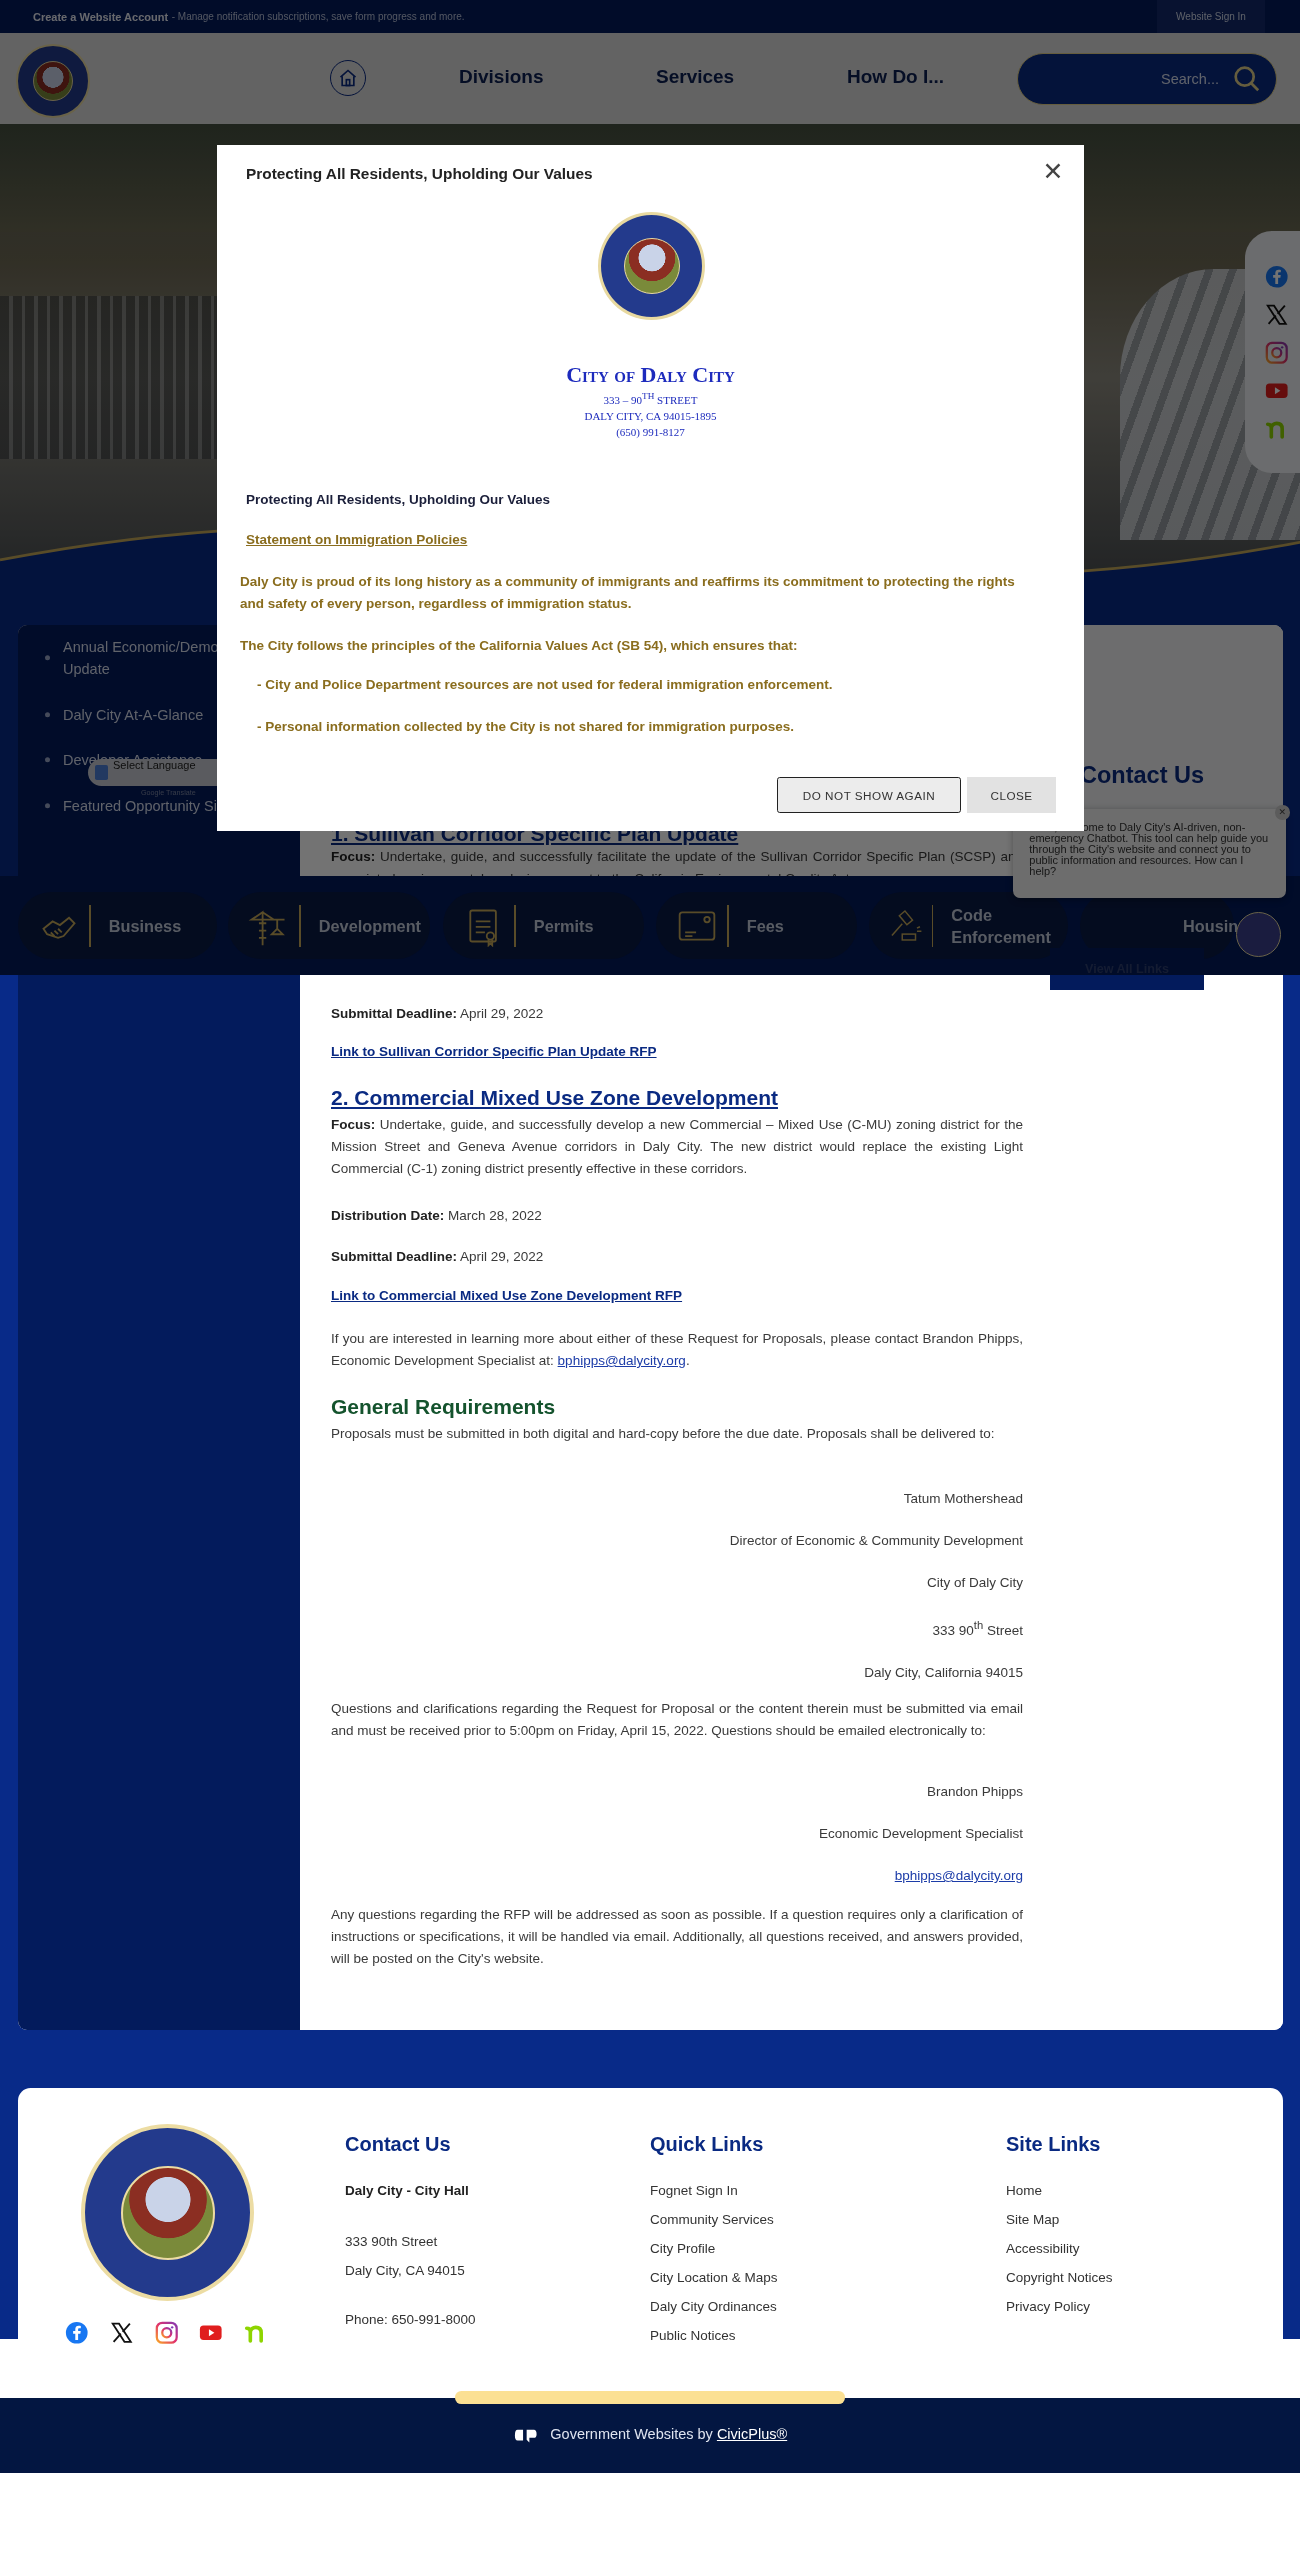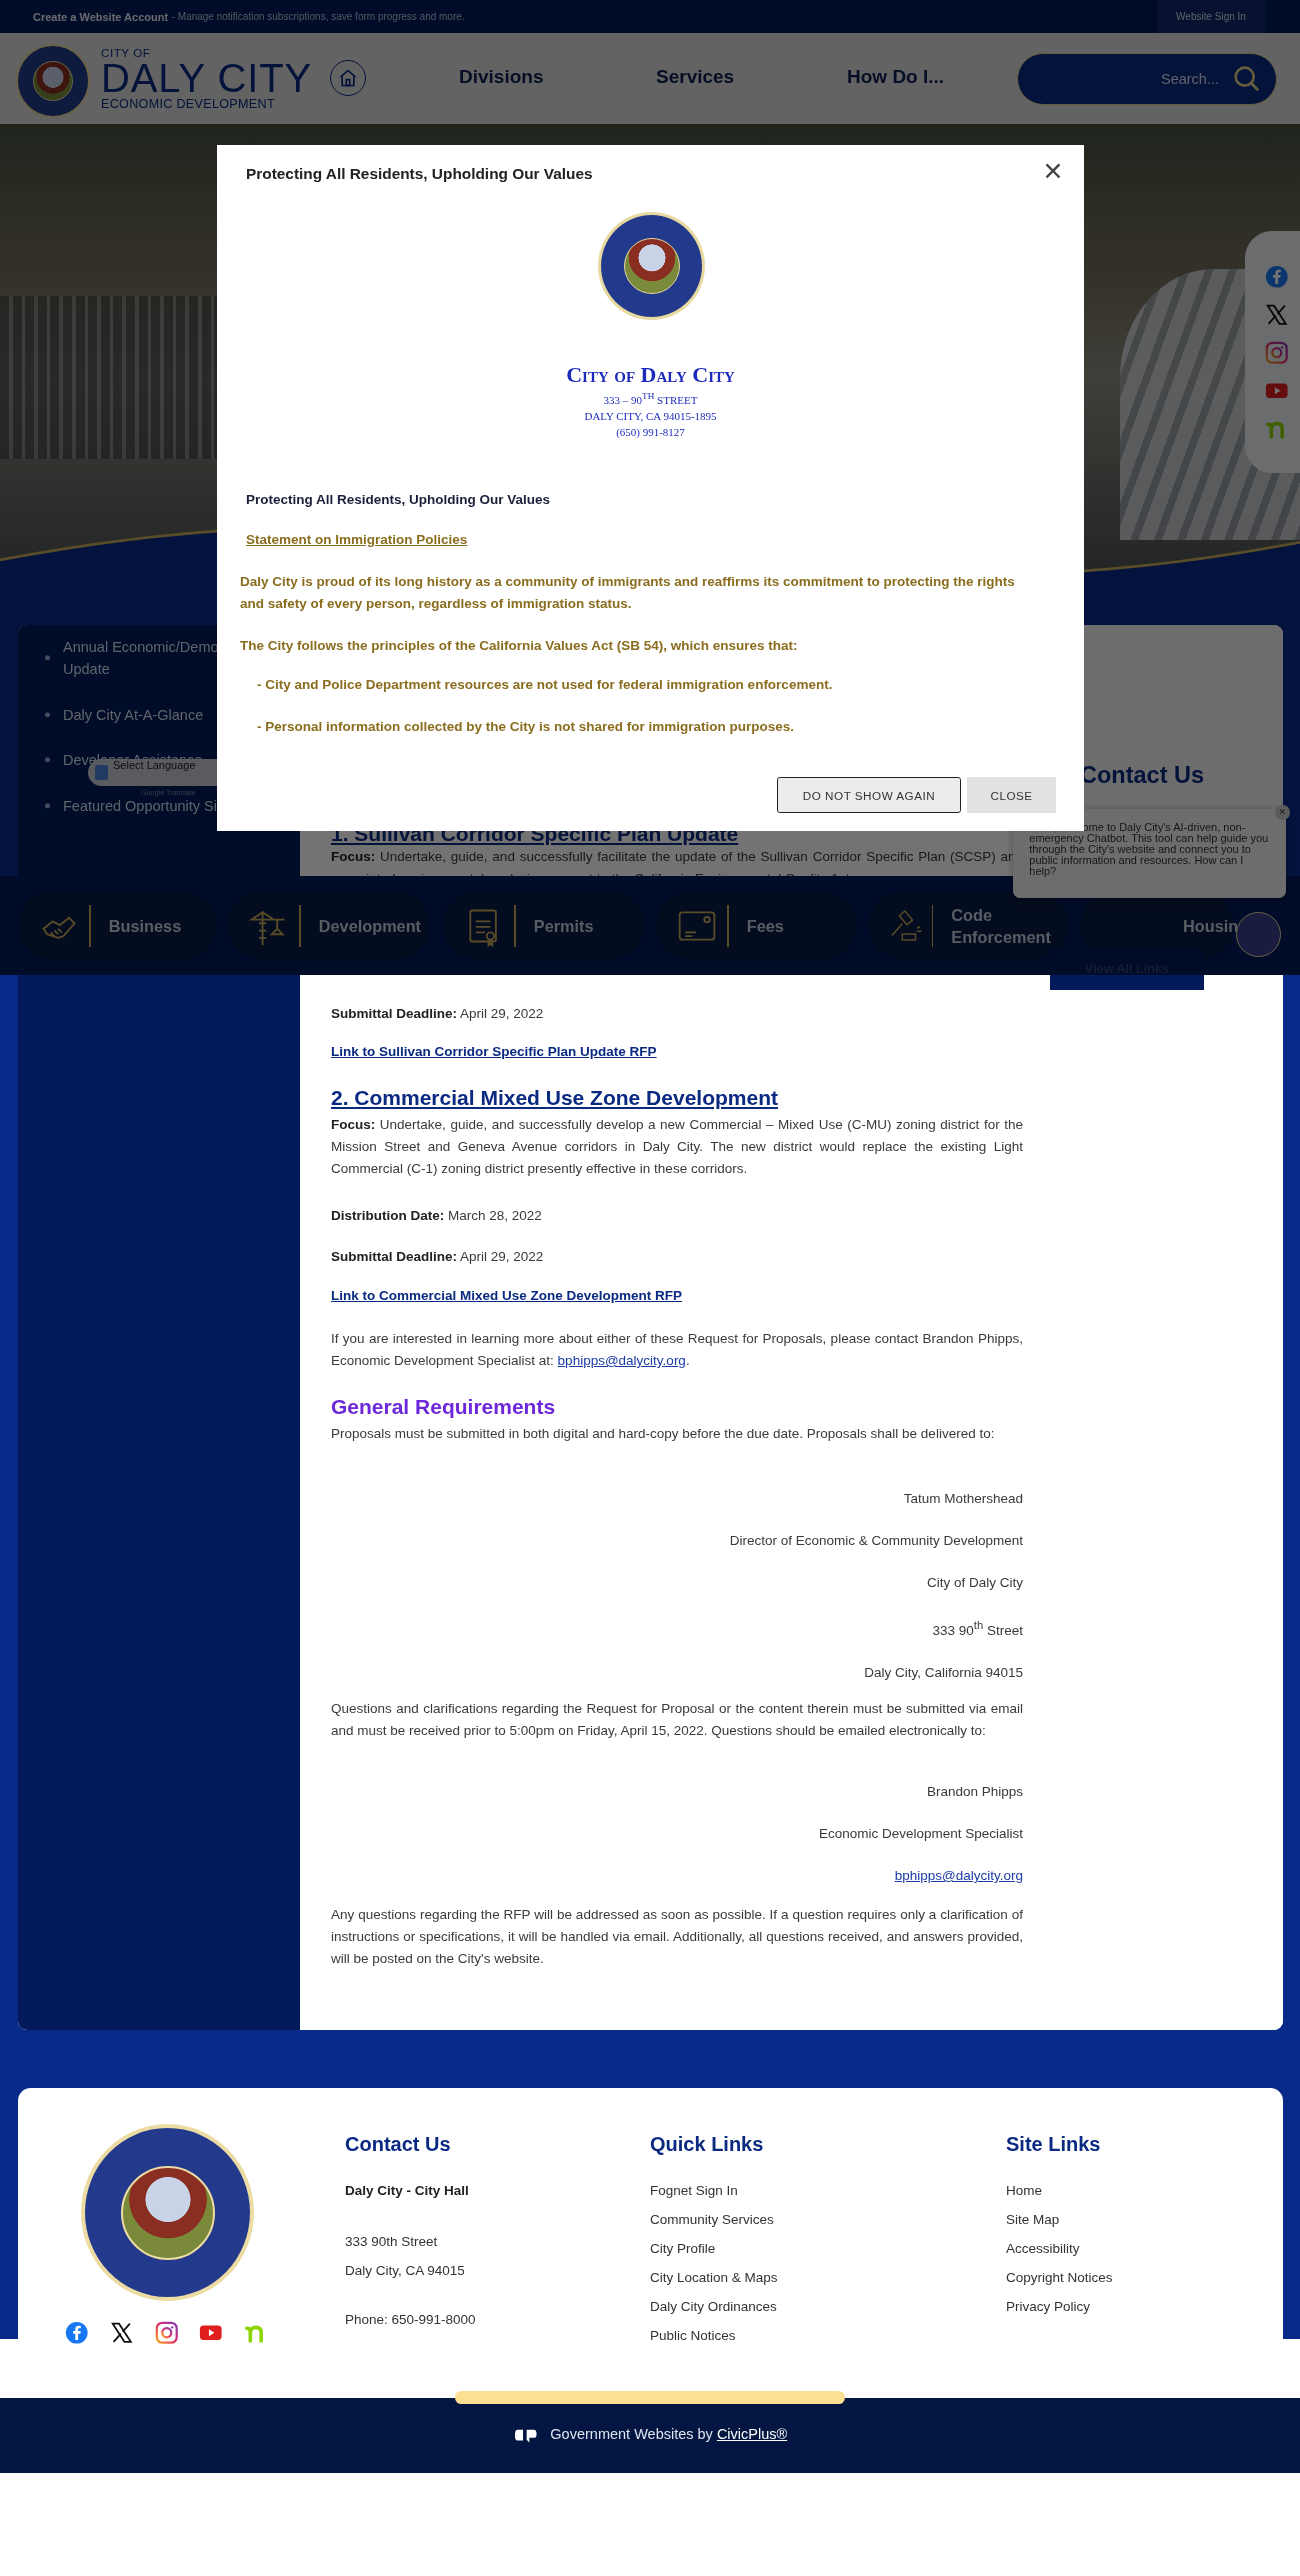--- a/index.html
+++ b/index.html
@@ -48,21 +48,21 @@
   .lang { position: absolute; left: 70px; top: 134px; width: 145px; height: 27px; background: #c8cbd2; border-radius: 13.5px; display:flex; align-items:flex-start; padding-left: 25px; font-size: 11px; color: #222; }
   .lang .g { position:absolute; left: 7.2px; top:6.3px; width: 12.6px; height: 14.5px; background:#4d7fd8; border-radius:1.8px; }
   .lang-foot { position: absolute; left: 123px; top: 163px; font-size: 7.2px; color: #7a84a0; }
 
   .main { position: absolute; left: 282px; top: 0; width: 983px; height: 1405px; background: #fff; }
   .main .col { position: absolute; left: 31px; top: 0; width: 692px; font-size: 13.5px; color: #3a3a3a; }
   .rightcol { position: absolute; left: 1030px; top: 0; width: 235px; height: 325px; background: #f1f2f4; }
   .contact-h { position: absolute; left: 1062px; top: 137px; font-size: 23.5px; color: #0a2a82; font-weight: bold; }
 
   .h2link { font-size: 21px; font-weight: bold; color: #0a2a82; text-decoration: underline; }
-  .h2plain { font-size: 21px; font-weight: bold; color: #6d28d9; }
+  .h2plain { font-size: 21px; font-weight: bold; color: #14532d; }
   p.body { line-height: 22px; text-align: justify; }
   .lbl { font-weight: bold; color: #222; }
   .rfp-link { color: #0a2a82; font-weight: bold; text-decoration: underline; font-size: 13.5px; }
   a.email { color: #1c3ca8; text-decoration: underline; }
   .centered { text-align: right; }
 
   
   .qbar { position: absolute; left: 0; top: 876px; width: 1301px; height: 99px; background: #031b5c; }
   .qpill { position: absolute; top: 16.3px; height: 67px; border-radius: 33px; background: #0a1b45; display: flex; align-items: center; }
   .qpill .ico { width: 42px; height: 42px; margin-left: 20px; margin-right: 9px; }
@@ -115,25 +115,20 @@
 <div class="topbar">
   <span class="acct">Create a Website Account</span>
   <span class="acct-desc">- Manage notification subscriptions, save form progress and more.</span>
   <div class="signin">Website Sign In</div>
 </div>
 
 <div class="header">
   <div class="logo-seal">
       <div class="inner"></div>
     </div>
-  <div class="brand">
-    <div class="cityof">CITY OF</div>
-    <div class="daly">DALY CITY</div>
-    <div class="econ">ECONOMIC DEVELOPMENT</div>
-  </div>
   <div class="home-btn">
     <svg width="20" height="20" viewBox="0 0 24 24" fill="none" stroke="#0a2a82" stroke-width="2">
         <path d="M3 11 L12 3 L21 11"></path>
         <path d="M5 10 V21 H19 V10"></path>
         <rect x="10" y="14" width="4" height="7"></rect>
       </svg>
   </div>
   <div class="nav-item" style="left:459px">Divisions</div>
   <div class="nav-item" style="left:656px">Services</div>
   <div class="nav-item" style="left:847px">How Do I...</div>

